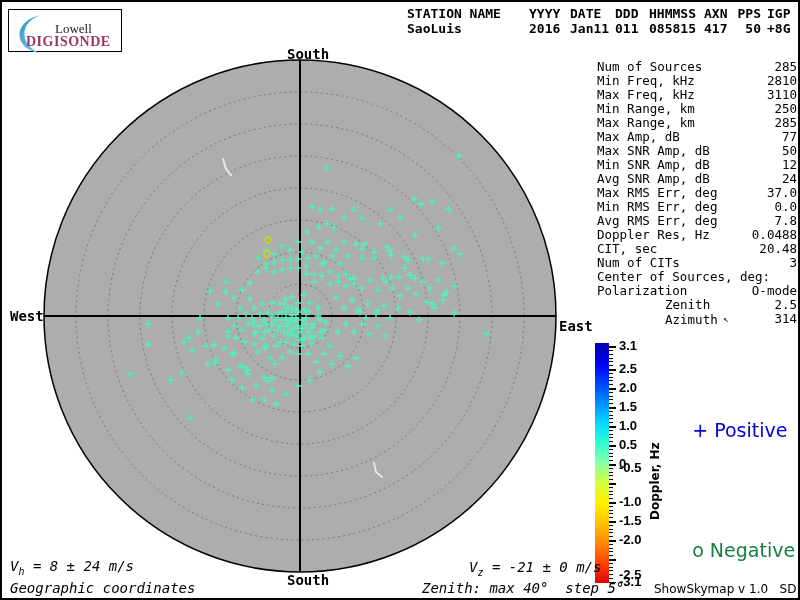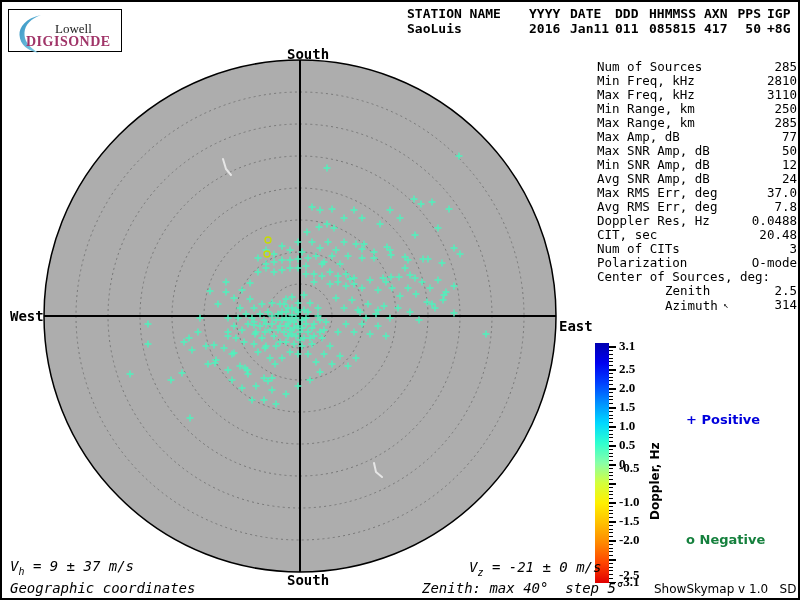--- a/index.html
+++ b/index.html
@@ -21,24 +21,24 @@
   .az-arrow{font-size:9px;vertical-align:2px;}
   
   .compass{position:absolute;font-weight:bold;font-size:14px;color:#000;}
   
   .foot{position:absolute;font-style:italic;font-size:14px;white-space:pre;}
   .foot sub{font-size:10px;}
   #version{position:absolute;left:652px;top:580px;font-family:"DejaVu Sans",sans-serif;font-size:12px;white-space:pre;}
   
   #cbar{position:absolute;left:593px;top:341px;width:14px;height:240px;}
   .cbtick{position:absolute;background:#000;height:1px;}
-  .cblabel{position:absolute;left:617px;font-family:Liberation Serif, serif;font-weight:bold;font-size:13px;white-space:pre;text-align:right;}
+  .cblabel{position:absolute;left:617px;font-family:Liberation Sans, sans-serif;font-weight:bold;font-size:13px;white-space:pre;text-align:right;}
   #cb-title{position:absolute;left:646px;top:388px;height:130px;writing-mode:vertical-rl;transform:rotate(180deg);
             font-family:"DejaVu Sans",sans-serif;font-weight:bold;font-size:12px;white-space:pre;}
-  .legend{position:absolute;font-family:"DejaVu Sans",sans-serif;font-weight:bold;font-size:13px;white-space:pre;}
+  .legend{position:absolute;font-family:"DejaVu Sans",sans-serif;font-weight:normal;font-size:19px;white-space:pre;}
   #skymap{position:absolute;left:0;top:0;}
 </style>
 </head>
 <body>
 
 <div id="app">
 
   <svg id="skymap" width="800" height="600">
       <circle cx="298" cy="314" r="256" fill="#ADADAD" stroke="#000" stroke-width="1.5"></circle>
       <circle cx="298" cy="314" r="32" fill="none" stroke="#777777" stroke-width="1" stroke-dasharray="1.2 4" stroke-linecap="round"></circle>
@@ -90,26 +90,27 @@
       <div class="srow"><span>Num of Sources</span><span>285</span></div>
       <div class="srow"><span>Min Freq, kHz</span><span>2810</span></div>
       <div class="srow"><span>Max Freq, kHz</span><span>3110</span></div>
       <div class="srow"><span>Min Range, km</span><span>250</span></div>
       <div class="srow"><span>Max Range, km</span><span>285</span></div>
       <div class="srow"><span>Max Amp, dB</span><span>77</span></div>
       <div class="srow"><span>Max SNR Amp, dB</span><span>50</span></div>
       <div class="srow"><span>Min SNR Amp, dB</span><span>12</span></div>
       <div class="srow"><span>Avg SNR Amp, dB</span><span>24</span></div>
       <div class="srow"><span>Max RMS Err, deg</span><span>37.0</span></div>
+      <div class="srow"><span>Min RMS Err, deg</span><span>0.0</span></div>
       <div class="srow"><span>Avg RMS Err, deg</span><span>7.8</span></div>
       <div class="srow"><span>Doppler Res, Hz</span><span>0.0488</span></div>
       <div class="srow"><span>CIT, sec</span><span>20.48</span></div>
       <div class="srow"><span>Num of CITs</span><span>3</span></div>
+      <div class="srow">Center of Sources, deg:</div>
       <div class="srow"><span>Polarization</span><span>O-mode</span></div>
-      <div class="srow">Center of Sources, deg:</div>
       <div class="srow indent"><span>Zenith</span><span>2.5</span></div>
       <div class="srow indent"><span>Azimuth<span class="az-arrow"> ↖</span></span><span>314</span></div>
     </div>
 
   <div class="compass" style="left:285px;top:44px;">South</div>
   <div class="compass" style="left:285px;top:570px;">South</div>
   <div class="compass" style="left:8px;top:306px;">West</div>
   <div class="compass" style="left:557px;top:291px;margin-top:25px;">East</div>
 
   <div id="cbar" style="background: linear-gradient(rgb(0, 0, 176), rgb(0, 0, 240), rgb(0, 64, 255), rgb(0, 144, 255), rgb(0, 216, 255), rgb(46, 255, 208), rgb(136, 255, 168), rgb(212, 255, 60), rgb(255, 240, 0), rgb(255, 192, 0), rgb(255, 136, 0), rgb(255, 68, 0), rgb(224, 0, 0));"></div>
@@ -203,19 +204,19 @@
       <div class="cblabel" style="top: 571.8px;">-3.1</div>
     </div>
   <div id="cb-title">Doppler, Hz</div>
   <div class="legend" style="left: 666px; top: 395px; color: rgb(0, 0, 221);">
     <span>+</span> <span>Positive</span>
   </div>
   <div class="legend" style="left: 666px; top: 515px; color: #15803d;">
     <span>o</span> <span>Negative</span>
   </div>
 
-  <div class="foot" style="left:8px;top:556px;"><span>V</span><sub>h</sub><span> = 9 ± 37 m/s</span></div>
+  <div class="foot" style="left:8px;top:556px;"><span>V</span><sub>h</sub><span> = 8 ± 24 m/s</span></div>
   <div class="foot" style="left:467px;top:557px;"><span>V</span><sub>z</sub><span> = -21 ± 0 m/s</span></div>
   <div class="foot" style="left:8px;top:578px;">Geographic coordinates</div>
   <div class="foot" style="left:420px;top:578px;">Zenith: max 40°  step 5°</div>
   <div id="version">ShowSkymap v 1.0   SD v 5.1</div>
 
 </div>
 
 </body></html>

